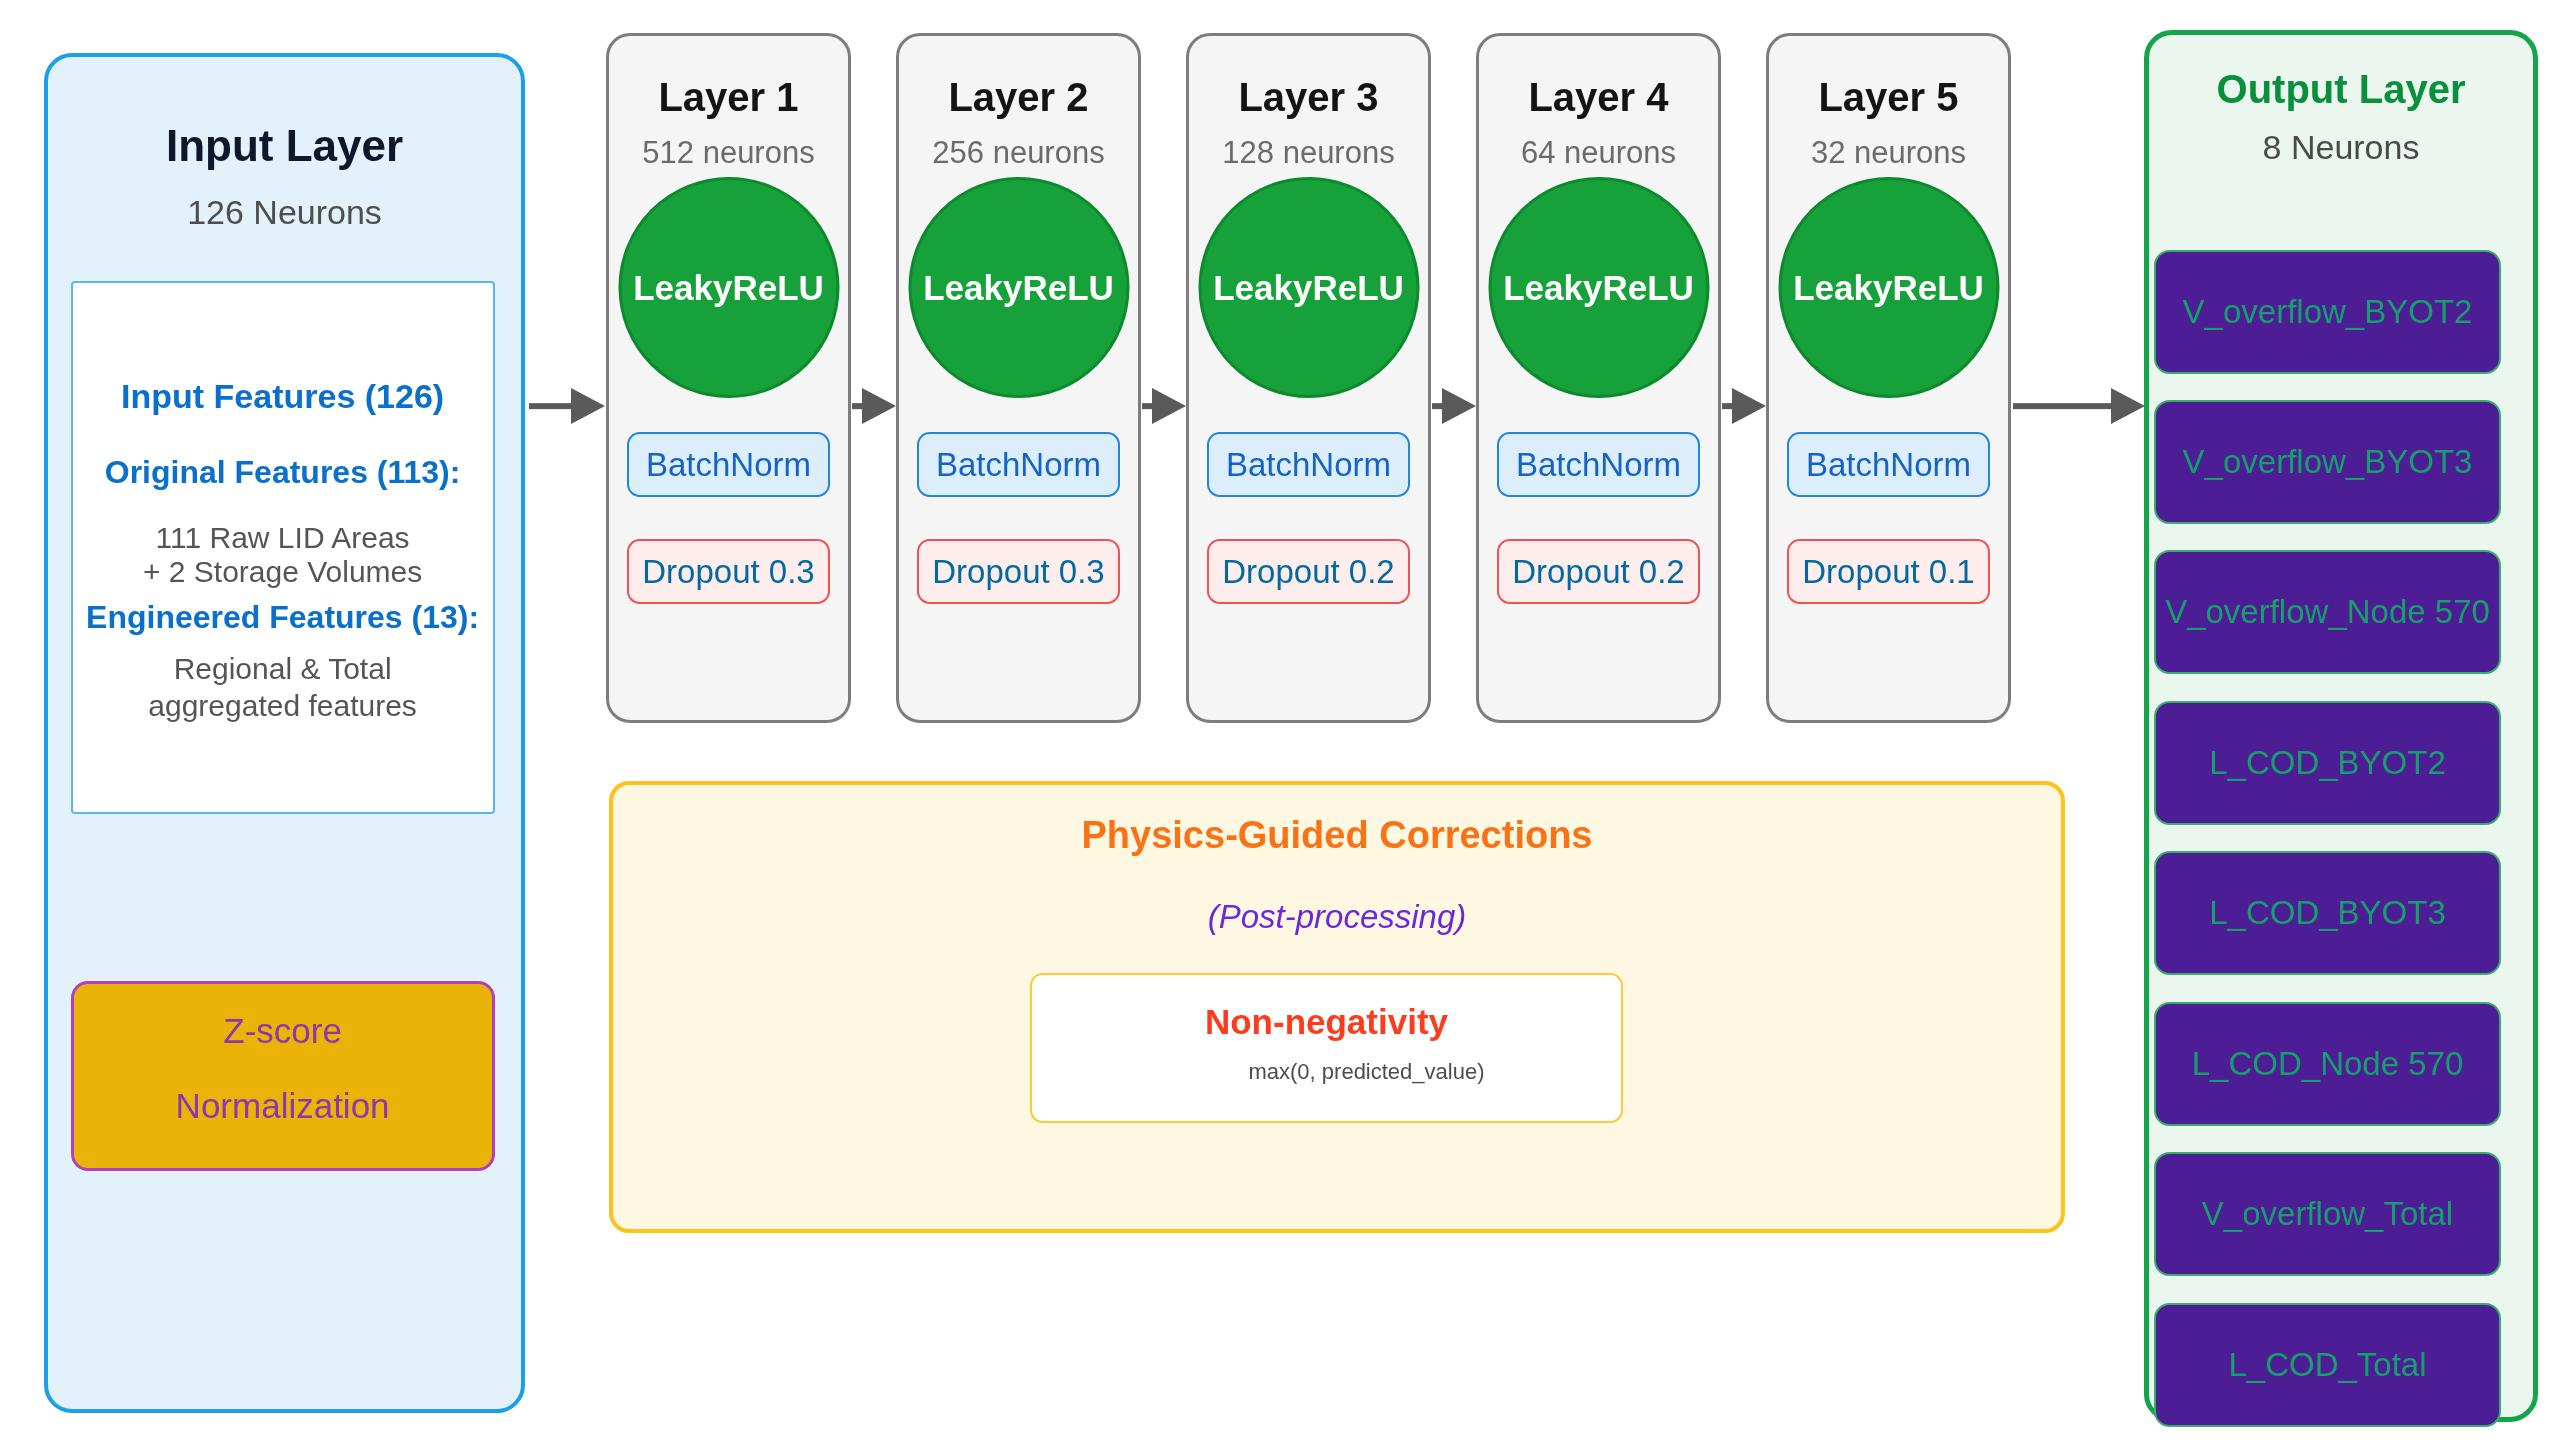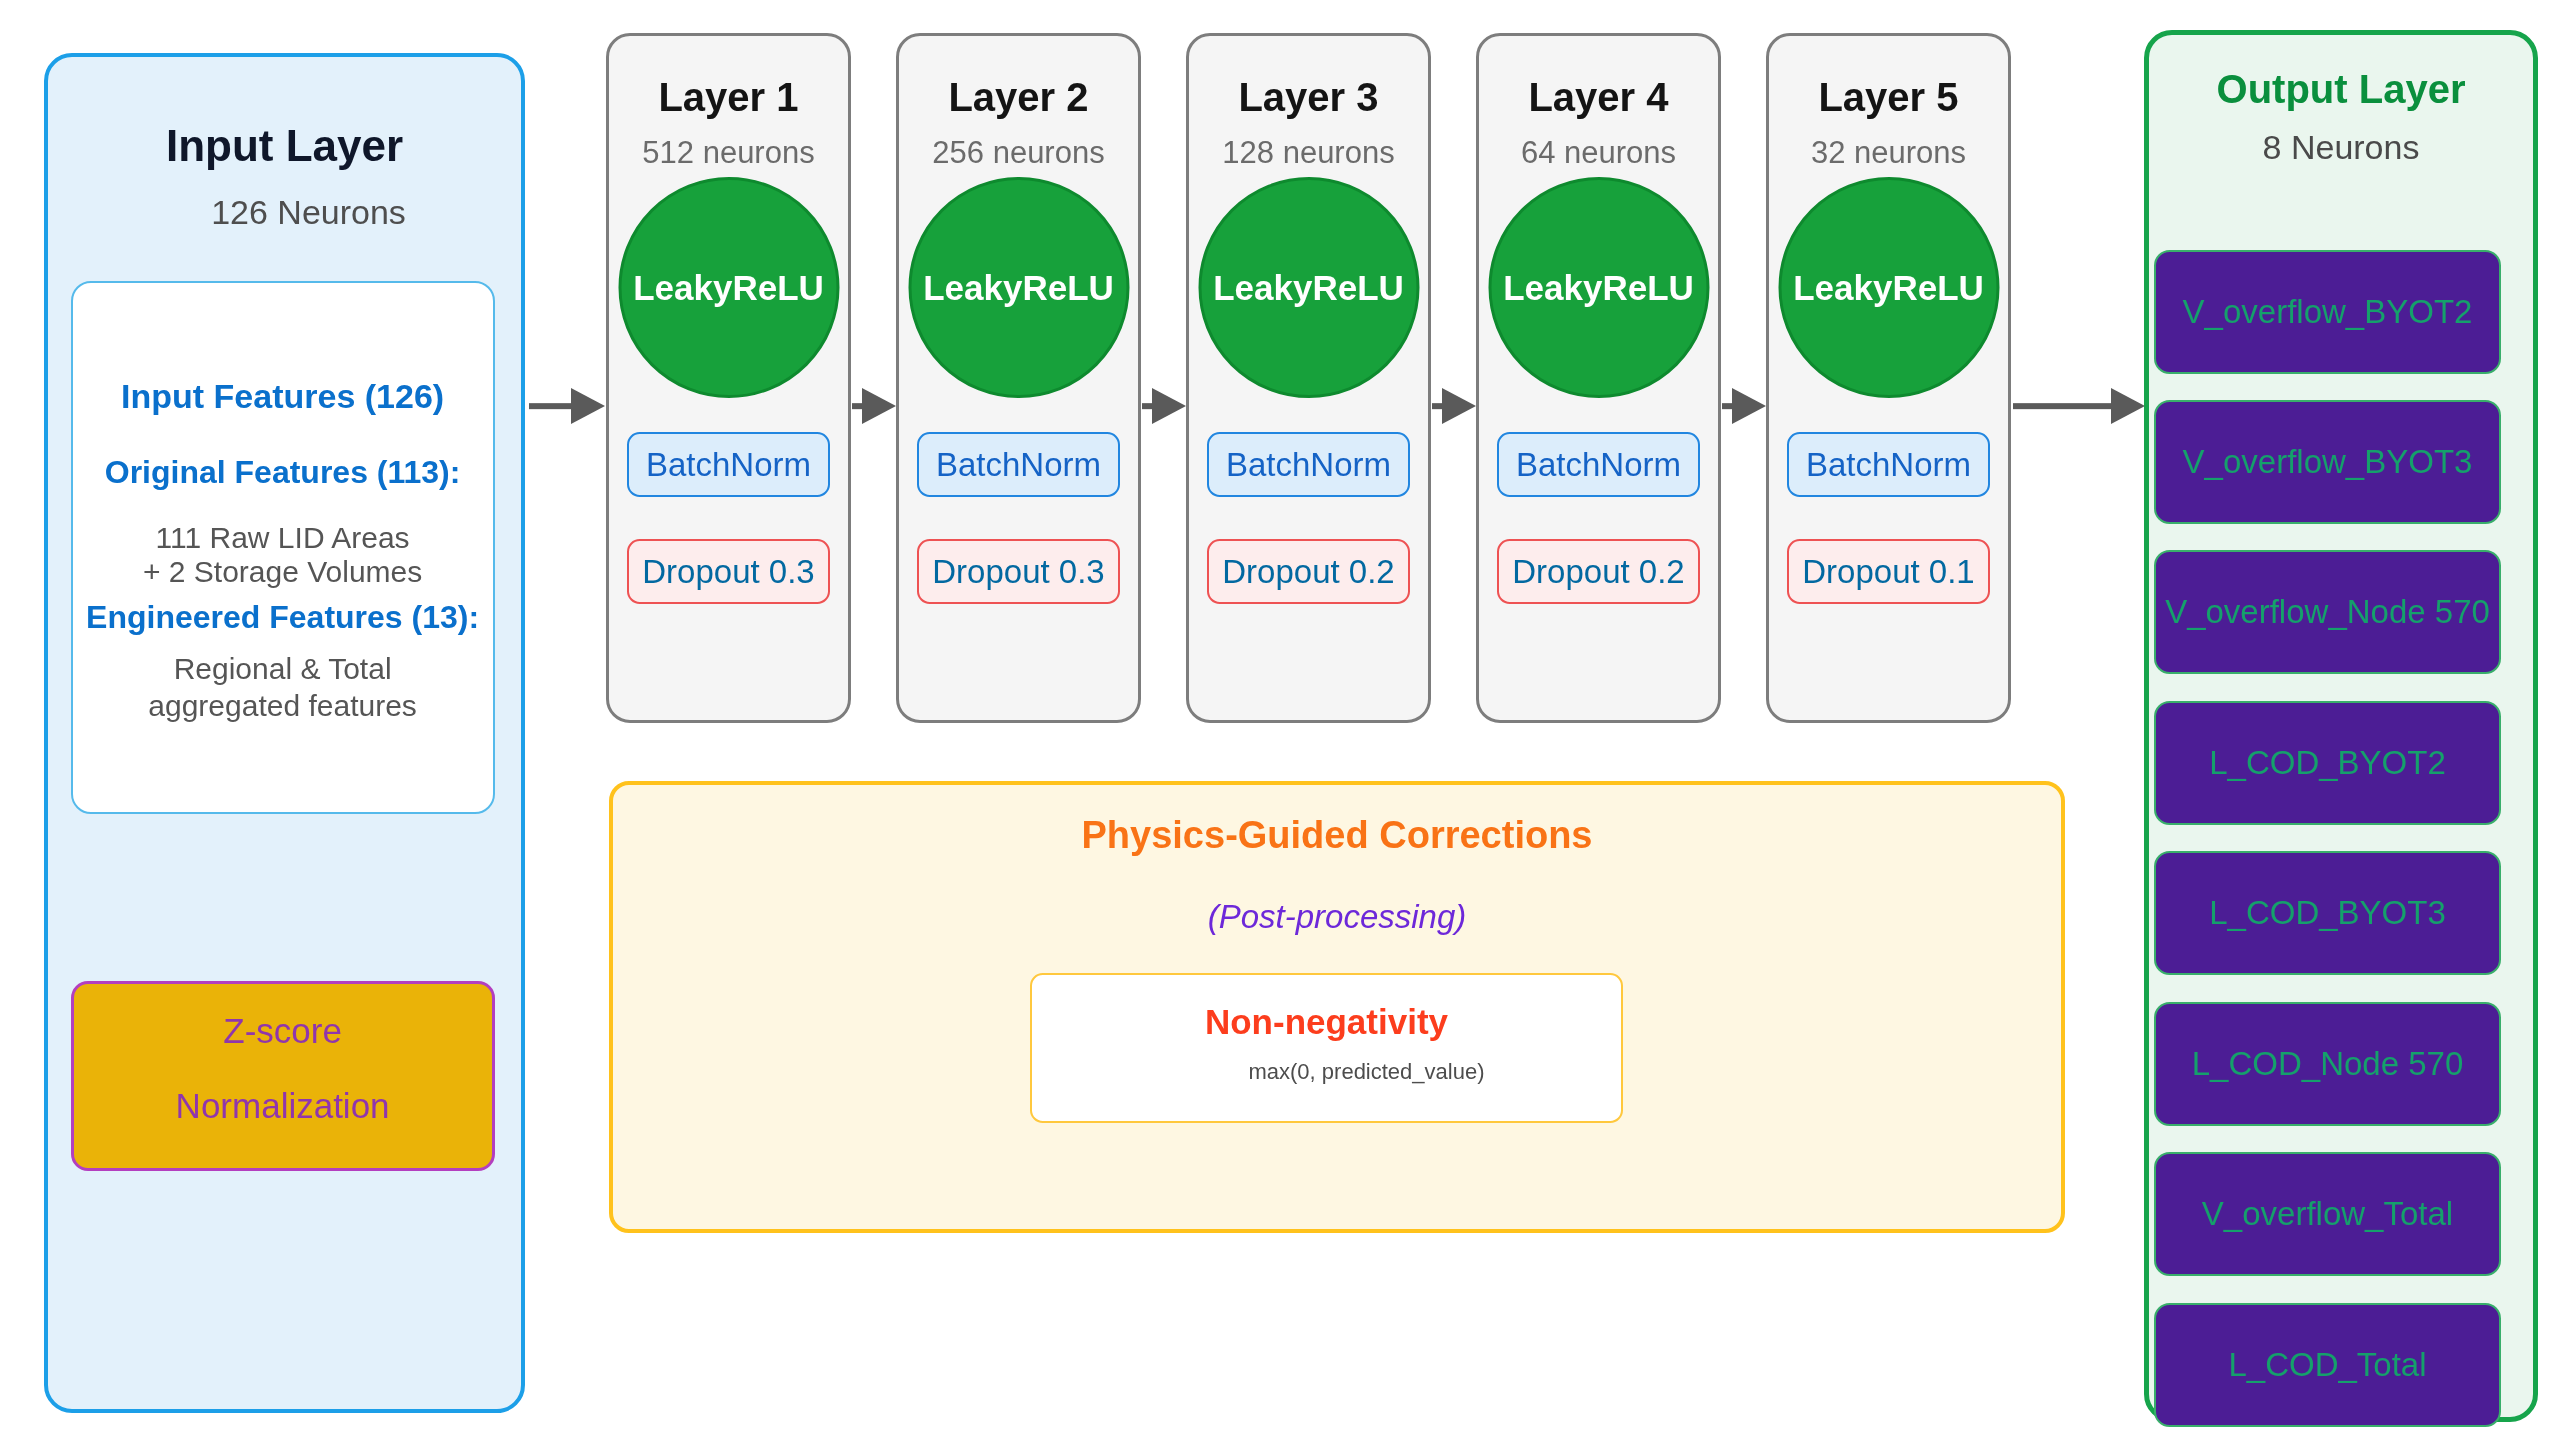--- a/index.html
+++ b/index.html
@@ -5,23 +5,23 @@
   html,body{margin:0;padding:0;background:#ffffff;width:2563px;height:1454px;overflow:hidden;
             font-family:"Liberation Sans",sans-serif;}
   #canvas{position:relative;width:2563px;height:1454px;background:#ffffff;}
 
   
   .input-box{position:absolute;left:44px;top:53px;width:473px;height:1352px;
              background:#E3F1FB;border:4.2px solid #1C9FE8;border-radius:28px;}
   .input-title{position:absolute;top:64px;left:0;width:100%;text-align:center;
                font-size:44px;font-weight:bold;color:#0f172a;}
   .input-neurons{position:absolute;top:136px;left:0;width:100%;text-align:center;
-                 font-size:34px;color:#4E4E4E;padding-left:24px;}
+                 font-size:34px;color:#4E4E4E;}
   .features-box{position:absolute;left:22.6px;top:224px;width:420px;height:529px;
-                background:#ffffff;border:2.1px solid #55BAEB;border-radius:20px;}
+                background:#ffffff;border:2.1px solid #55BAEB;border-radius:4px;}
   .features-box .line{position:absolute;left:0;width:100%;text-align:center;}
   .f-head{font-size:34px;font-weight:bold;color:#0A70CC;}
   .f-sub{font-size:32px;font-weight:bold;color:#0A70CC;}
   .f-body{font-size:30px;color:#555555;}
   .zscore-box{position:absolute;left:22.6px;top:924px;width:418px;height:184px;
               background:#eab308;border:3.5px solid #B33FBF;border-radius:17px;}
   .zscore-box .line{position:absolute;left:0;width:100%;text-align:center;
                     font-size:35px;color:#9036AC;}
 
   

